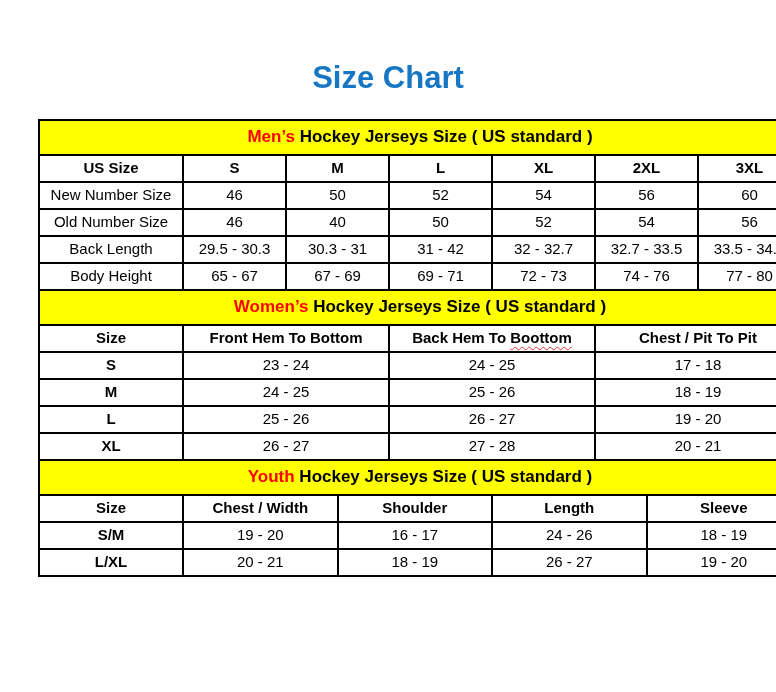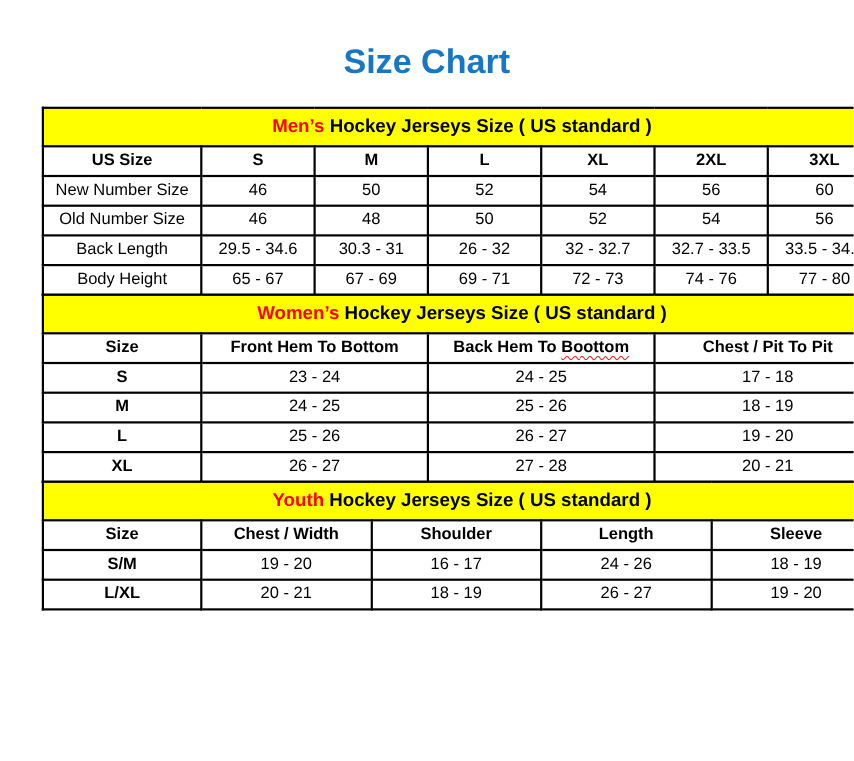--- a/index.html
+++ b/index.html
@@ -7,21 +7,21 @@
   body {
     width: 776px;
     height: 692px;
     background: var(--background-white, #ffffff);
     font-family: "Liberation Sans", sans-serif;
     color: var(--text-black, #000000);
     overflow: hidden;
   }
   .page-title {
     margin: 0;
-    padding-top: 36px;
+    padding-top: 58px;
     text-align: center;
     font-size: 31px;
     line-height: 40px;
     font-weight: bold;
     color: var(--title-blue, #1777C4);
   }
   .chart-wrap {
     width: 695px;
     margin: 21px 0 0 38px;
   }
@@ -95,31 +95,31 @@
         <td class="value-cell">46</td>
         <td class="value-cell">50</td>
         <td class="value-cell">52</td>
         <td class="value-cell">54</td>
         <td class="value-cell">56</td>
         <td class="value-cell">60</td>
       </tr>
       <tr>
         <td class="plain-label">Old Number Size</td>
         <td class="value-cell">46</td>
-        <td class="value-cell">48</td>
+        <td class="value-cell">40</td>
         <td class="value-cell">50</td>
         <td class="value-cell">52</td>
         <td class="value-cell">54</td>
         <td class="value-cell">56</td>
       </tr>
       <tr>
         <td class="plain-label">Back Length</td>
-        <td class="value-cell">29.5 - 34.6</td>
+        <td class="value-cell">29.5 - 30.3</td>
         <td class="value-cell">30.3 - 31</td>
-        <td class="value-cell">26 - 32</td>
+        <td class="value-cell">31 - 42</td>
         <td class="value-cell">32 - 32.7</td>
         <td class="value-cell">32.7 - 33.5</td>
         <td class="value-cell">33.5 - 34.6</td>
       </tr>
       <tr>
         <td class="plain-label">Body Height</td>
         <td class="value-cell">65 - 67</td>
         <td class="value-cell">67 - 69</td>
         <td class="value-cell">69 - 71</td>
         <td class="value-cell">72 - 73</td>

